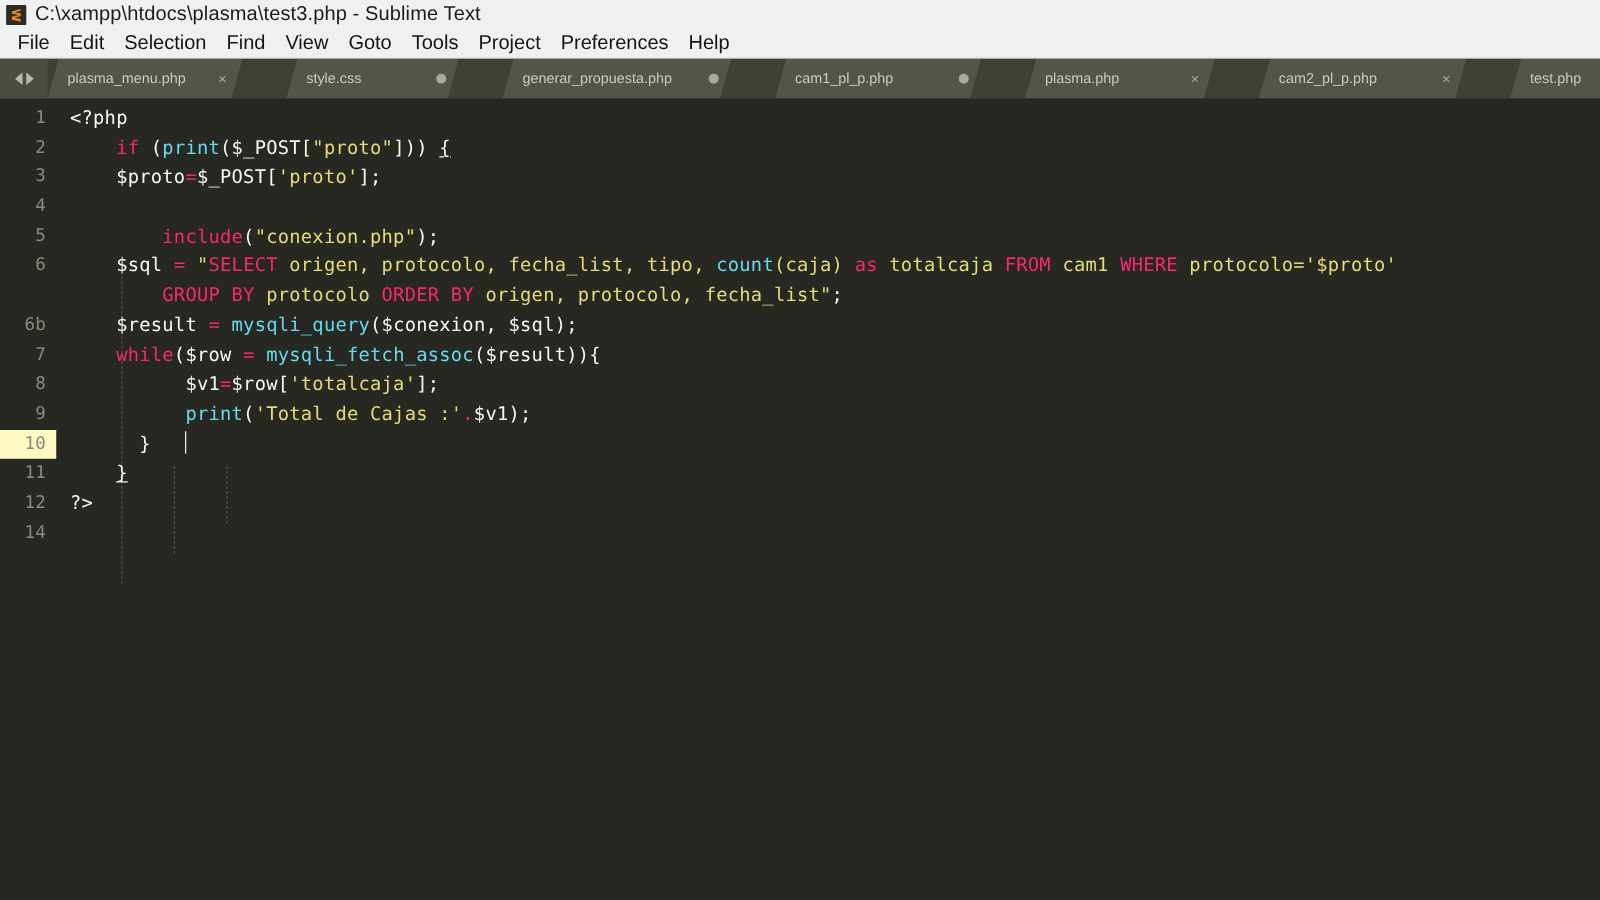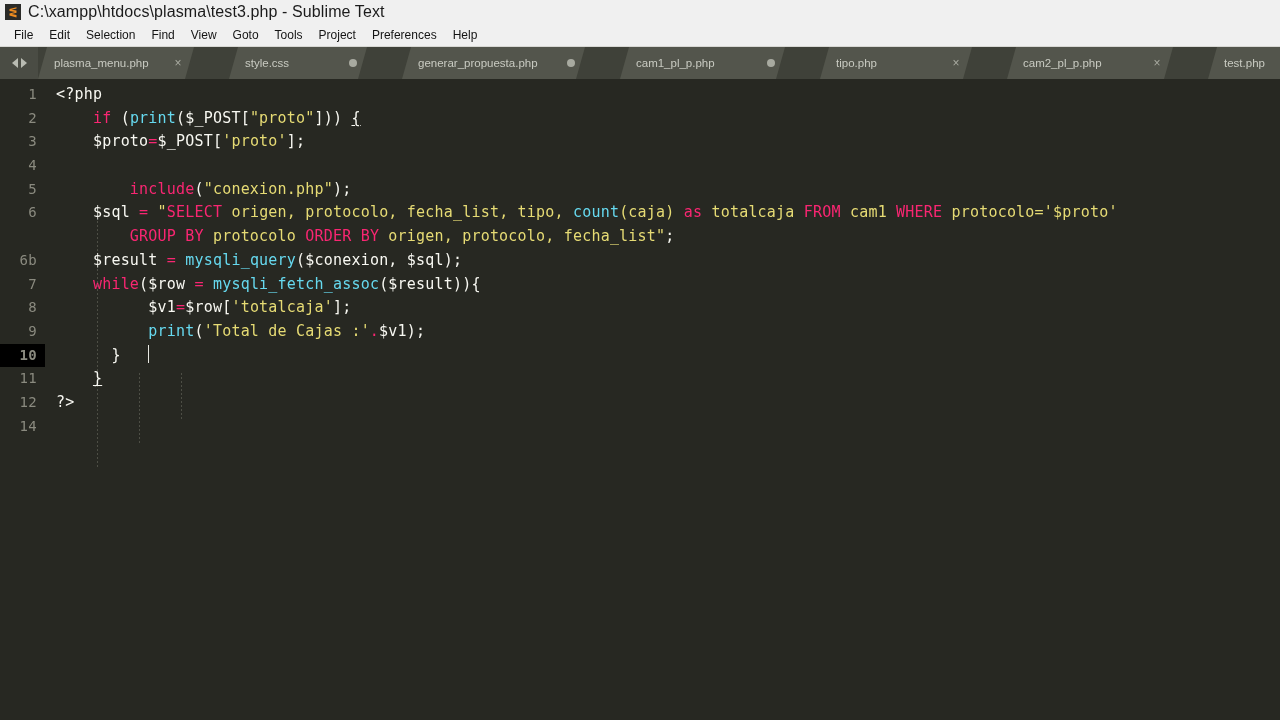--- a/index.html
+++ b/index.html
@@ -47,21 +47,21 @@
     height: 23px;
     background: #f0f0f0;
     display: flex;
     align-items: center;
     padding-left: 6px;
     box-sizing: border-box;
     border-bottom: 1px solid #d8d8d4;
   }
   .menu-item {
     font-family: "Liberation Sans", sans-serif;
-    font-size: 12px;
+    font-size: 16px;
     color: #141414;
     padding: 3px 8px 4px 8px;
     white-space: nowrap;
     cursor: default;
   }
 
   
   .tabbar {
     height: 32px;
     background: #3f4139;
@@ -135,21 +135,21 @@
     font-size: 15px;
   }
   .lines { position: relative; padding-top: 4px; }
   .line {
     position: relative;
     height: 23.7px;
     line-height: 23.7px;
     white-space: pre;
     display: flex;
   }
-  .line.current .gutter-cell { background: #000000; font-weight: bold; }
+  .line.current .gutter-cell { background: #fef9c3; }
   .gutter-cell {
     width: 45px;
     flex: 0 0 45px;
     text-align: right;
     padding-right: 8px;
     box-sizing: border-box;
     color: #8a8a7f;
     font-size: 14px;
     font-family: "DejaVu Sans Mono", monospace;
     letter-spacing: .3px;
@@ -239,21 +239,21 @@
         <span class="tab-label">generar_propuesta.php</span>
         <span class="tab-dirty"></span>
       </div>
 
       <div class="tab" style="width:165px">
         <span class="tab-label">cam1_pl_p.php</span>
         <span class="tab-dirty"></span>
       </div>
 
       <div class="tab" style="width:152px">
-        <span class="tab-label">tipo.php</span>
+        <span class="tab-label">plasma.php</span>
         <span class="tab-close">×</span>
       </div>
 
       <div class="tab" style="width:166px">
         <span class="tab-label">cam2_pl_p.php</span>
         <span class="tab-close">×</span>
       </div>
 
       <div class="tab" style="width:139px">
         <span class="tab-label">test.php</span>

